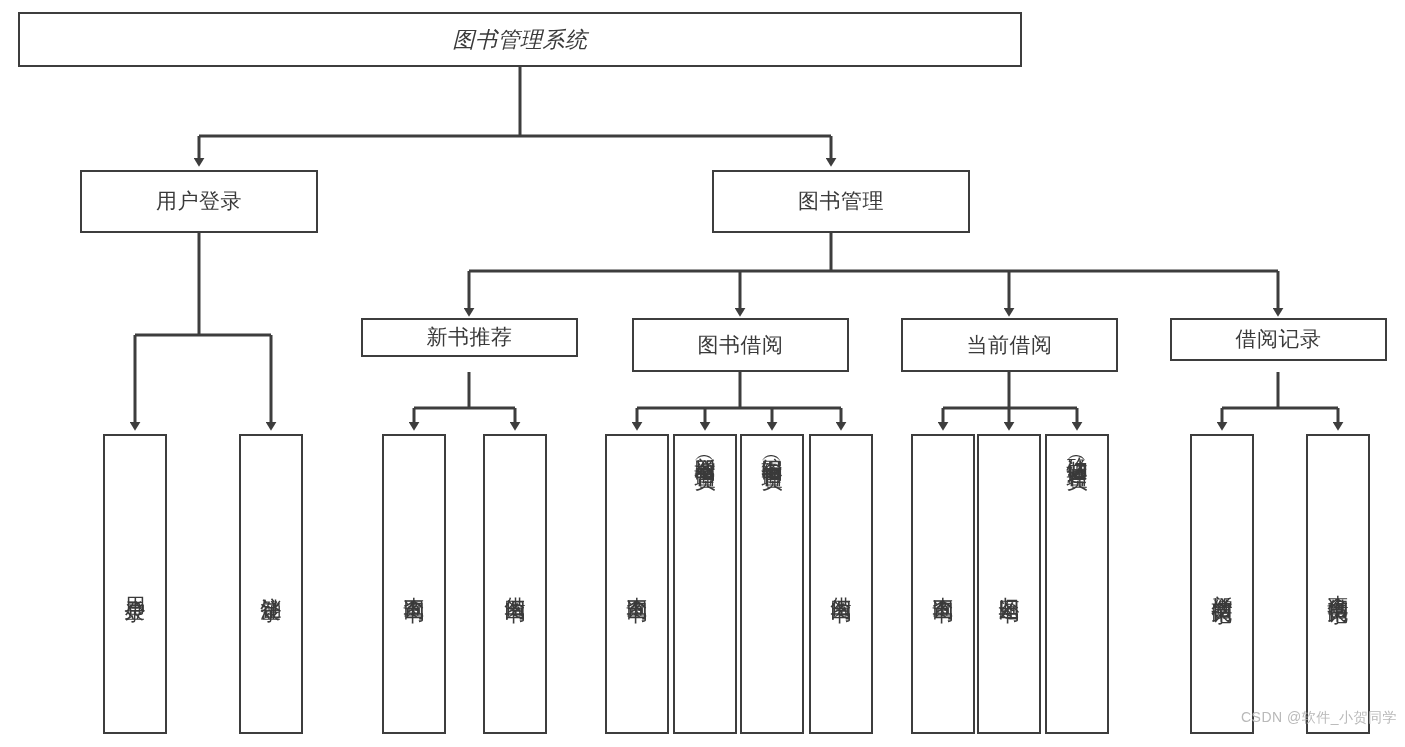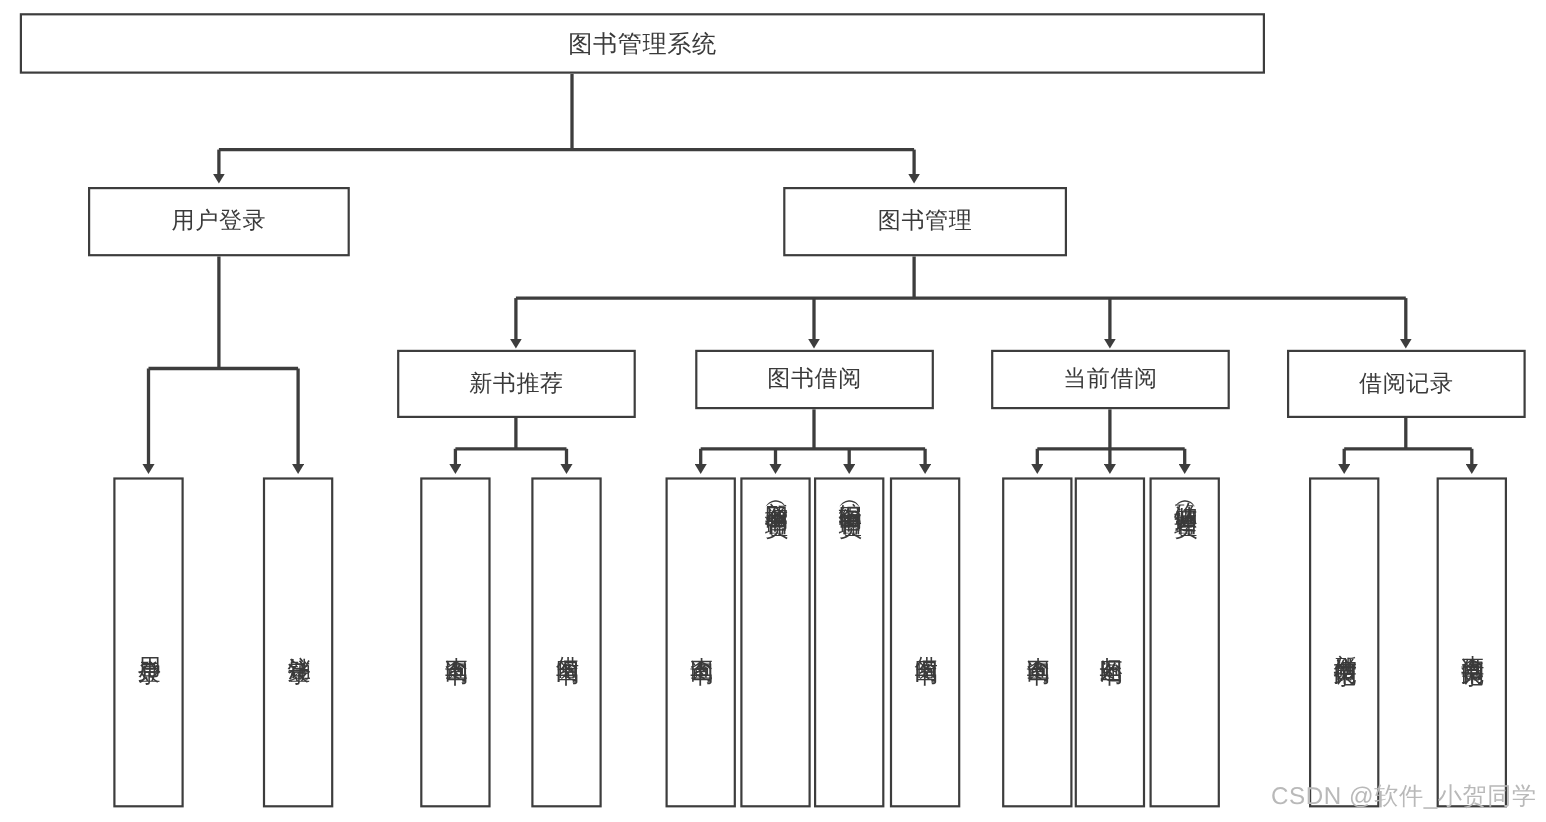--- a/index.html
+++ b/index.html
@@ -61,22 +61,22 @@
     writing-mode: vertical-rl;
     text-orientation: upright;
     font-size: 21px;
     line-height: 1.05;
     letter-spacing: 2px;
     white-space: nowrap;
   }
   #watermark {
     position: absolute;
     right: 8px;
-    bottom: 8px;
-    font-size: 22px;
+    bottom: 20px;
+    font-size: 14px;
     color: #b9b9b9;
     letter-spacing: 0.5px;
     white-space: nowrap;
     text-align: center;
   }
 </style>
 </head>
 <body>
 
 <div id="diagram">
@@ -125,41 +125,41 @@
       <path d="M1009,408 L1009,424" marker-end="url(#arrowhead)"></path>
       <path d="M1077,408 L1077,424" marker-end="url(#arrowhead)"></path>
 
       <path d="M1278,372 L1278,408"></path>
       <path d="M1222,408 L1338,408"></path>
       <path d="M1222,408 L1222,424" marker-end="url(#arrowhead)"></path>
       <path d="M1338,408 L1338,424" marker-end="url(#arrowhead)"></path>
     </g>
   </svg>
 
-  <div class="node horiz root" style="left:18px; top:12px; width:1132px; height:55px;">
+  <div class="node horiz root" style="left:18px; top:12px; width:1004px; height:55px;font-style:italic;">
     <span class="label">图书管理系统</span>
   </div>
 
   <div class="node horiz" style="left:80px; top:170px; width:238px; height:63px;">
     <span class="label">用户登录</span>
   </div>
   <div class="node horiz" style="left:712px; top:170px; width:258px; height:63px;">
     <span class="label">图书管理</span>
   </div>
 
-  <div class="node horiz" style="left:361px; top:318px; width:217px; height:62px;">
+  <div class="node horiz" style="left:361px; top:318px; width:217px; height:39px;">
     <span class="label">新书推荐</span>
   </div>
   <div class="node horiz" style="left:901px; top:318px; width:217px; height:54px;">
     <span class="label">当前借阅</span>
   </div>
   <div class="node horiz" style="left:632px; top:318px; width:217px; height:54px;">
     <span class="label">图书借阅</span>
   </div>
-  <div class="node horiz" style="left:1170px; top:318px; width:217px; height:62px;">
+  <div class="node horiz" style="left:1170px; top:318px; width:217px; height:43px;">
     <span class="label">借阅记录</span>
   </div>
 
   <div class="node vert" style="left:103px; top:434px; width:64px; height:300px;">
     <span class="label">用户登录</span>
   </div>
   <div class="node vert" style="left:239px; top:434px; width:64px; height:300px;">
     <span class="label">注销登录</span>
   </div>
 

